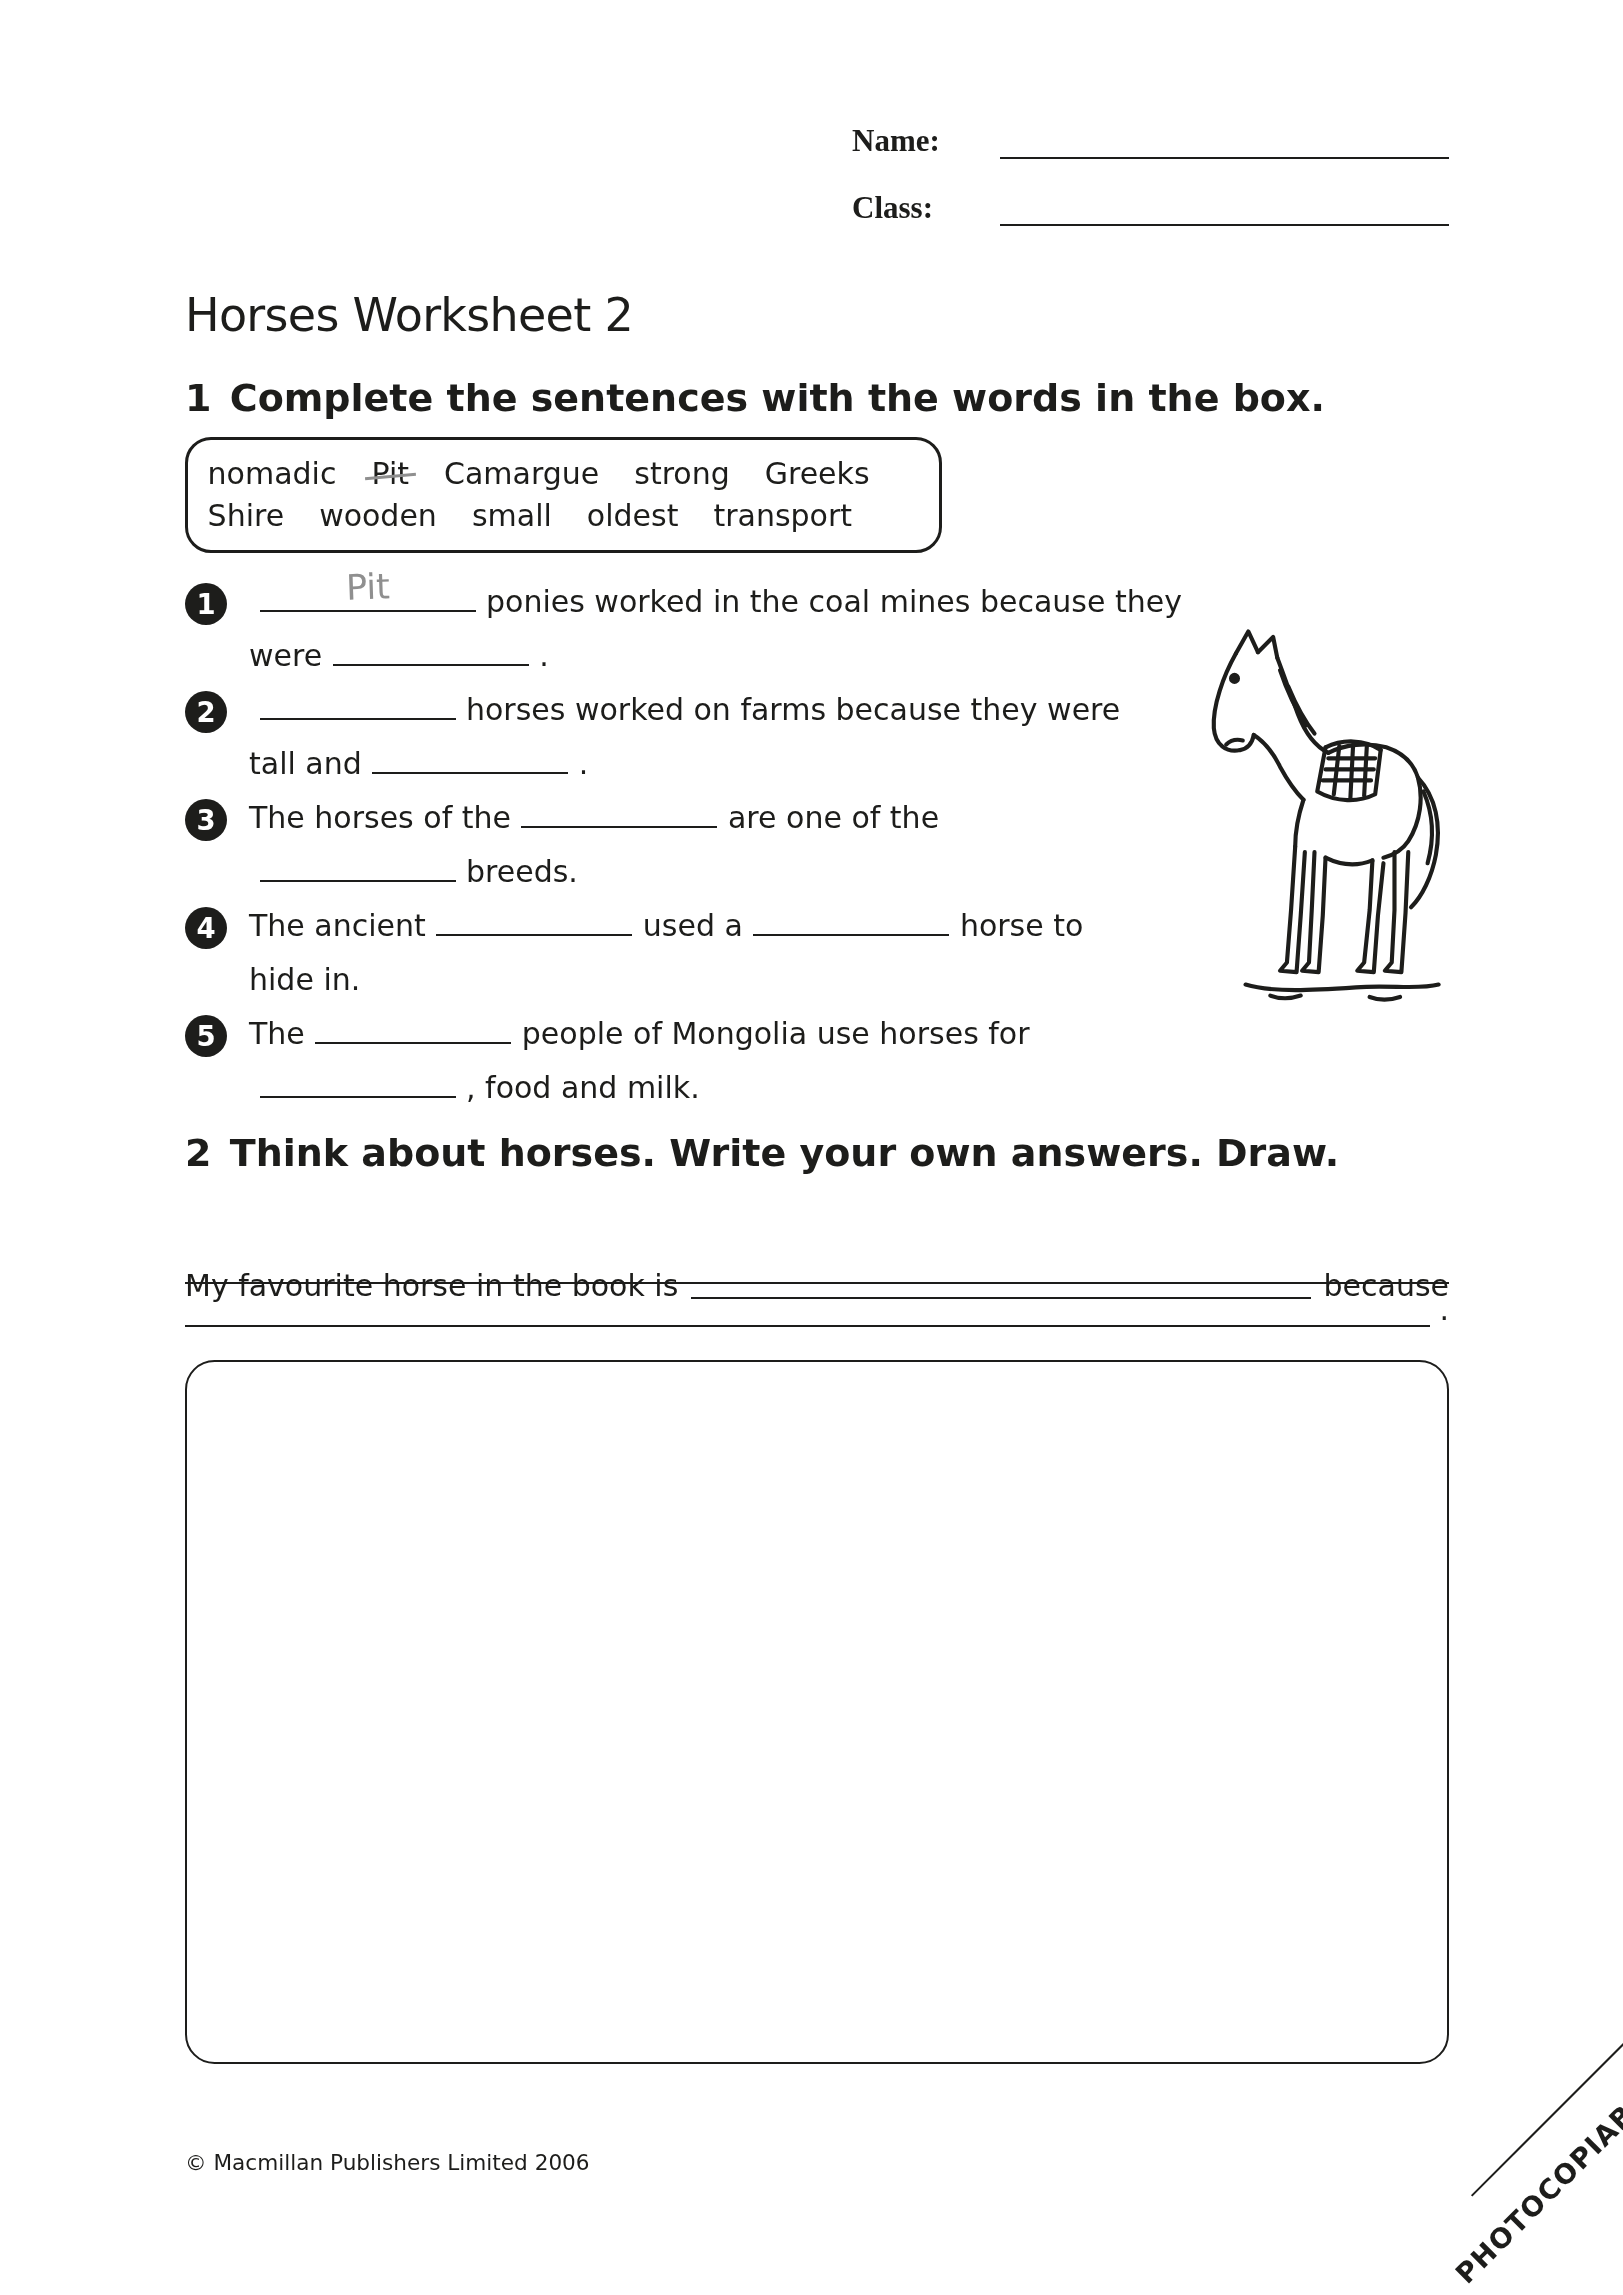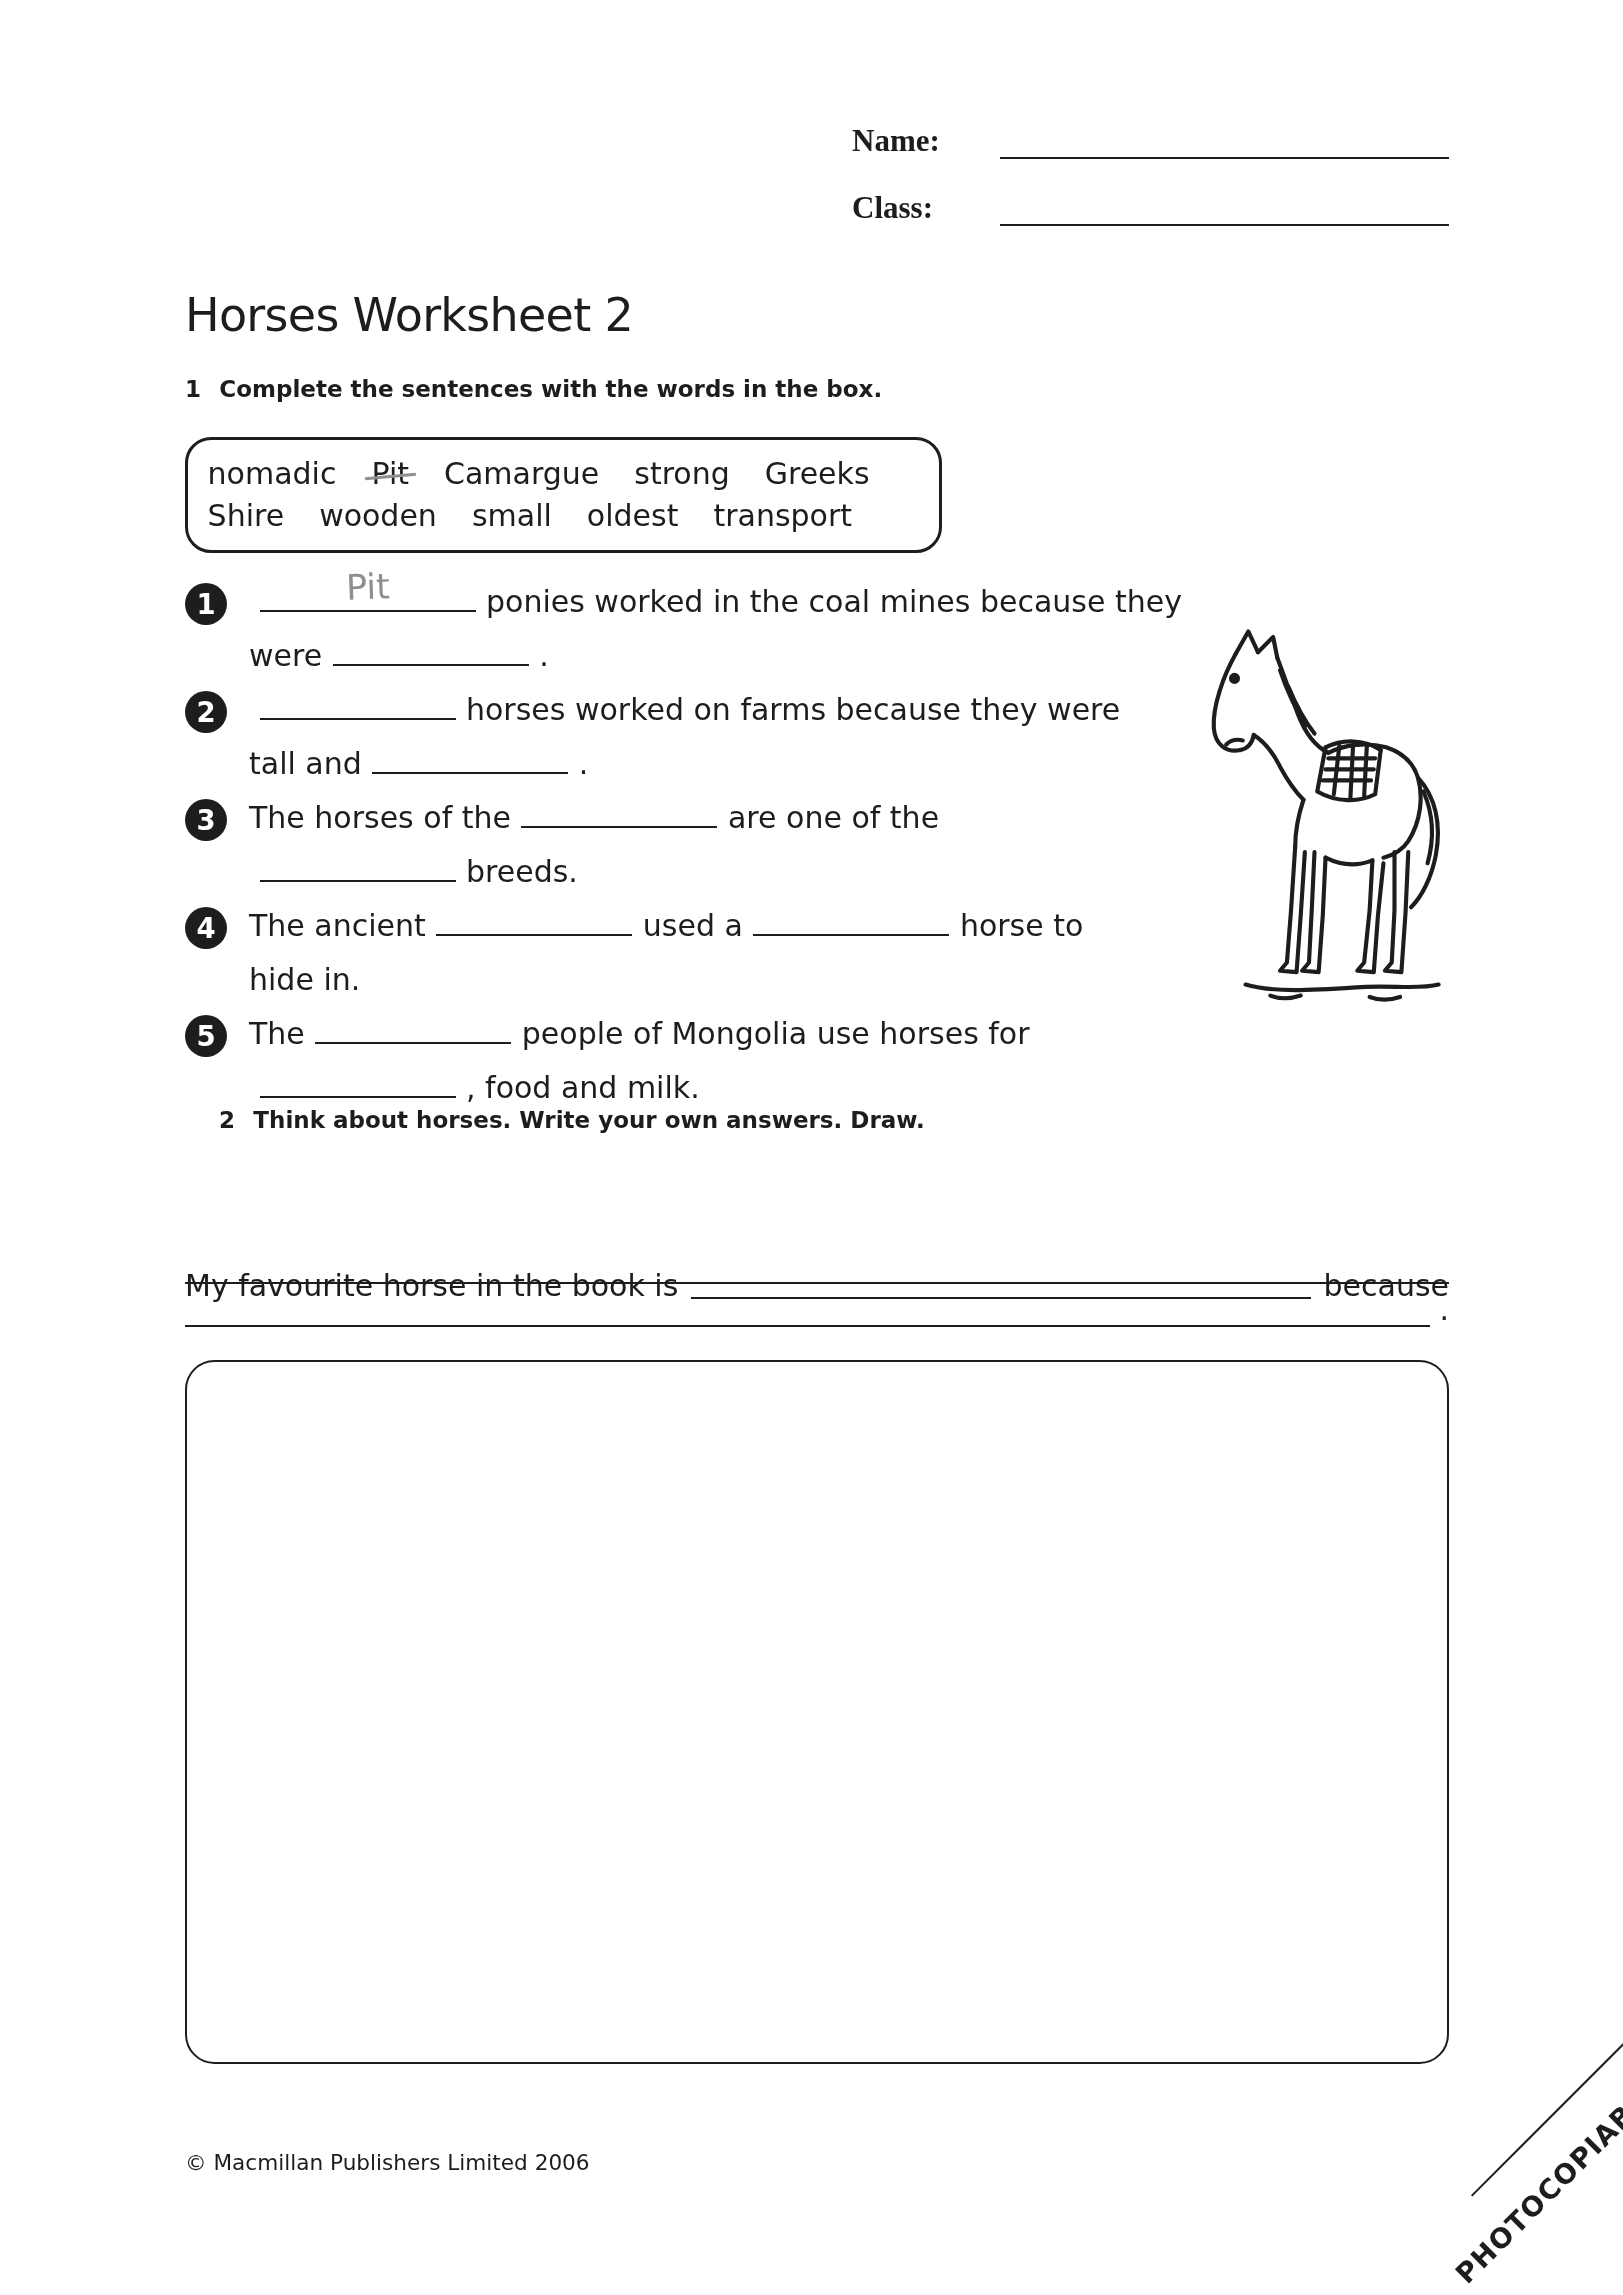--- a/index.html
+++ b/index.html
@@ -15,23 +15,23 @@
   
   .name-block{position:absolute;top:122px;left:852px;}
   .nc-row{display:flex;align-items:flex-end;margin-bottom:30px;font-family:Liberation Serif, serif;}
   .nc-label{display:inline-block;width:148px;font-size:31px;font-weight:bold;line-height:37px;}
   .nc-line{display:inline-block;width:449px;border-bottom:2px solid #1d1d1b;height:33px;}
 
   
   .title{position:absolute;top:288px;left:185px;font-size:46px;font-weight:normal;letter-spacing:-0.7px;}
 
   
-  .sec-heading{position:absolute;left:185px;font-size:23px;font-weight:bold;}
+  .sec-heading{position:absolute;left:185px;font-size:38px;font-weight:bold;}
   .s1-heading{top:376px;}
-  .s2-heading{top:1107px;margin-left:34px;}
+  .s2-heading{top:1131px;}
   .h-num{margin-right:18.3px;}
 
   
   .word-box{
     position:absolute;top:437px;left:185px;width:757px;
     box-sizing:border-box;border:3.9px solid #1d1d1b;border-radius:26px;
     padding:13px 19.6px;font-size:30px;
   }
   .wb-row{display:flex;gap:35px;line-height:42px;white-space:nowrap;}
   .wb-word{position:relative;}

